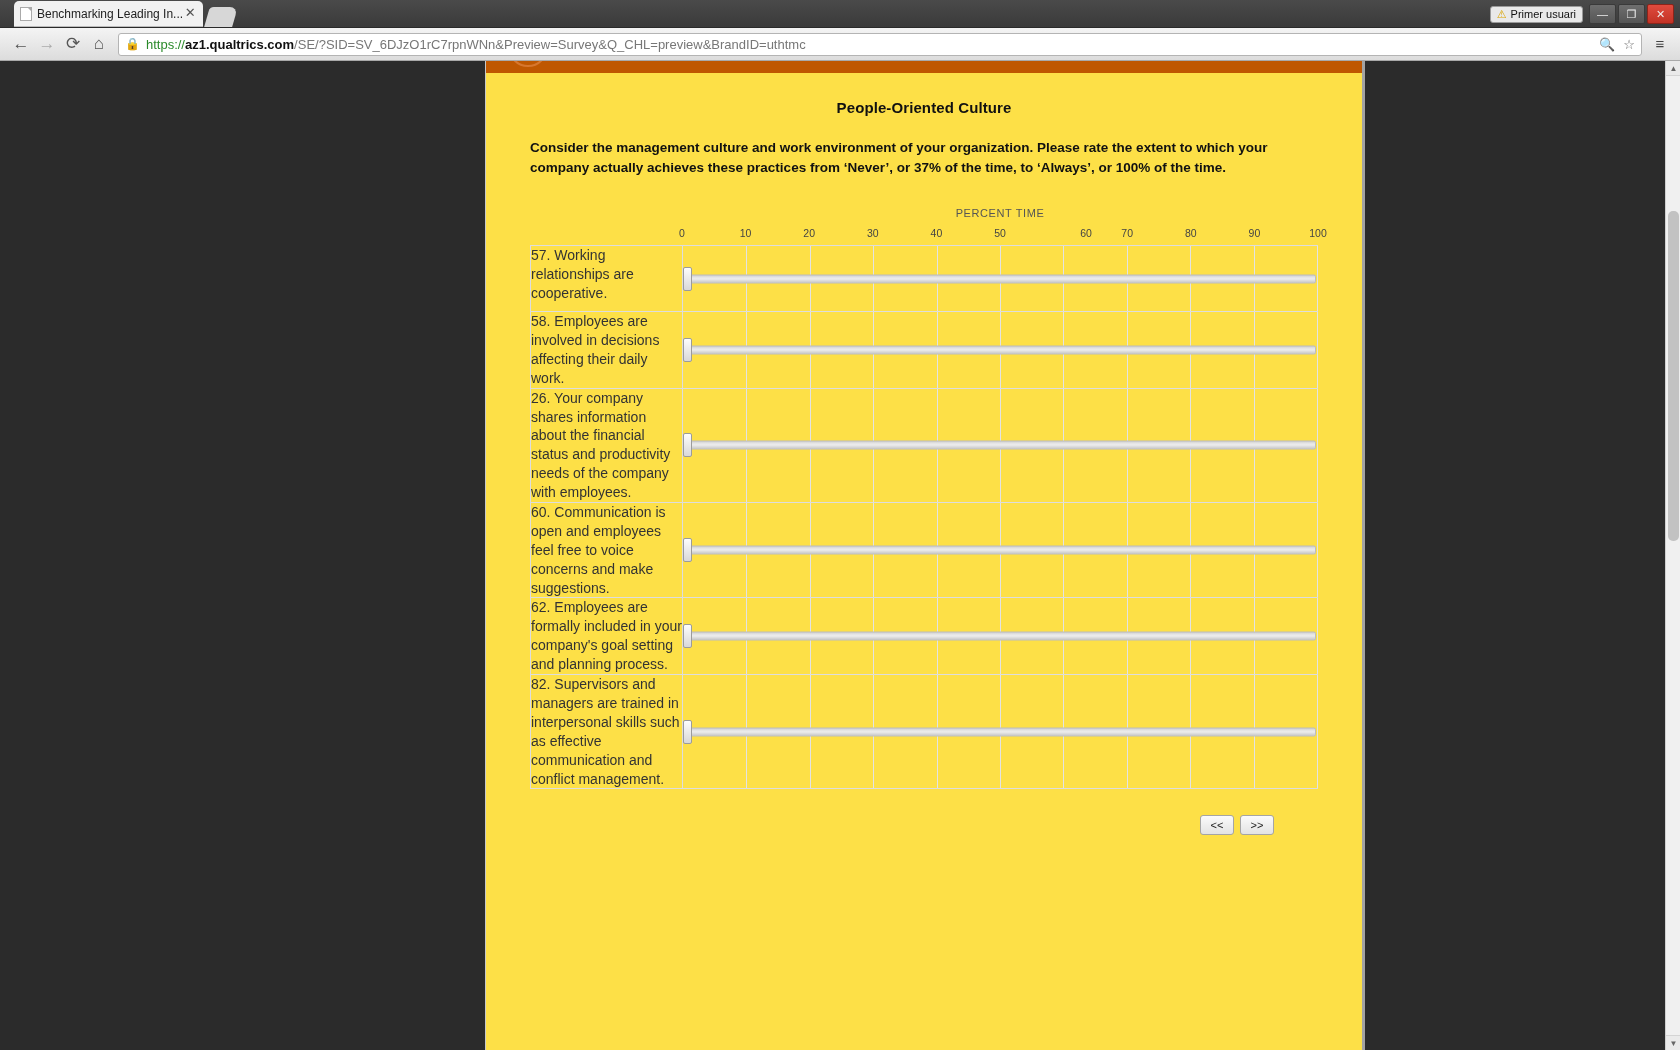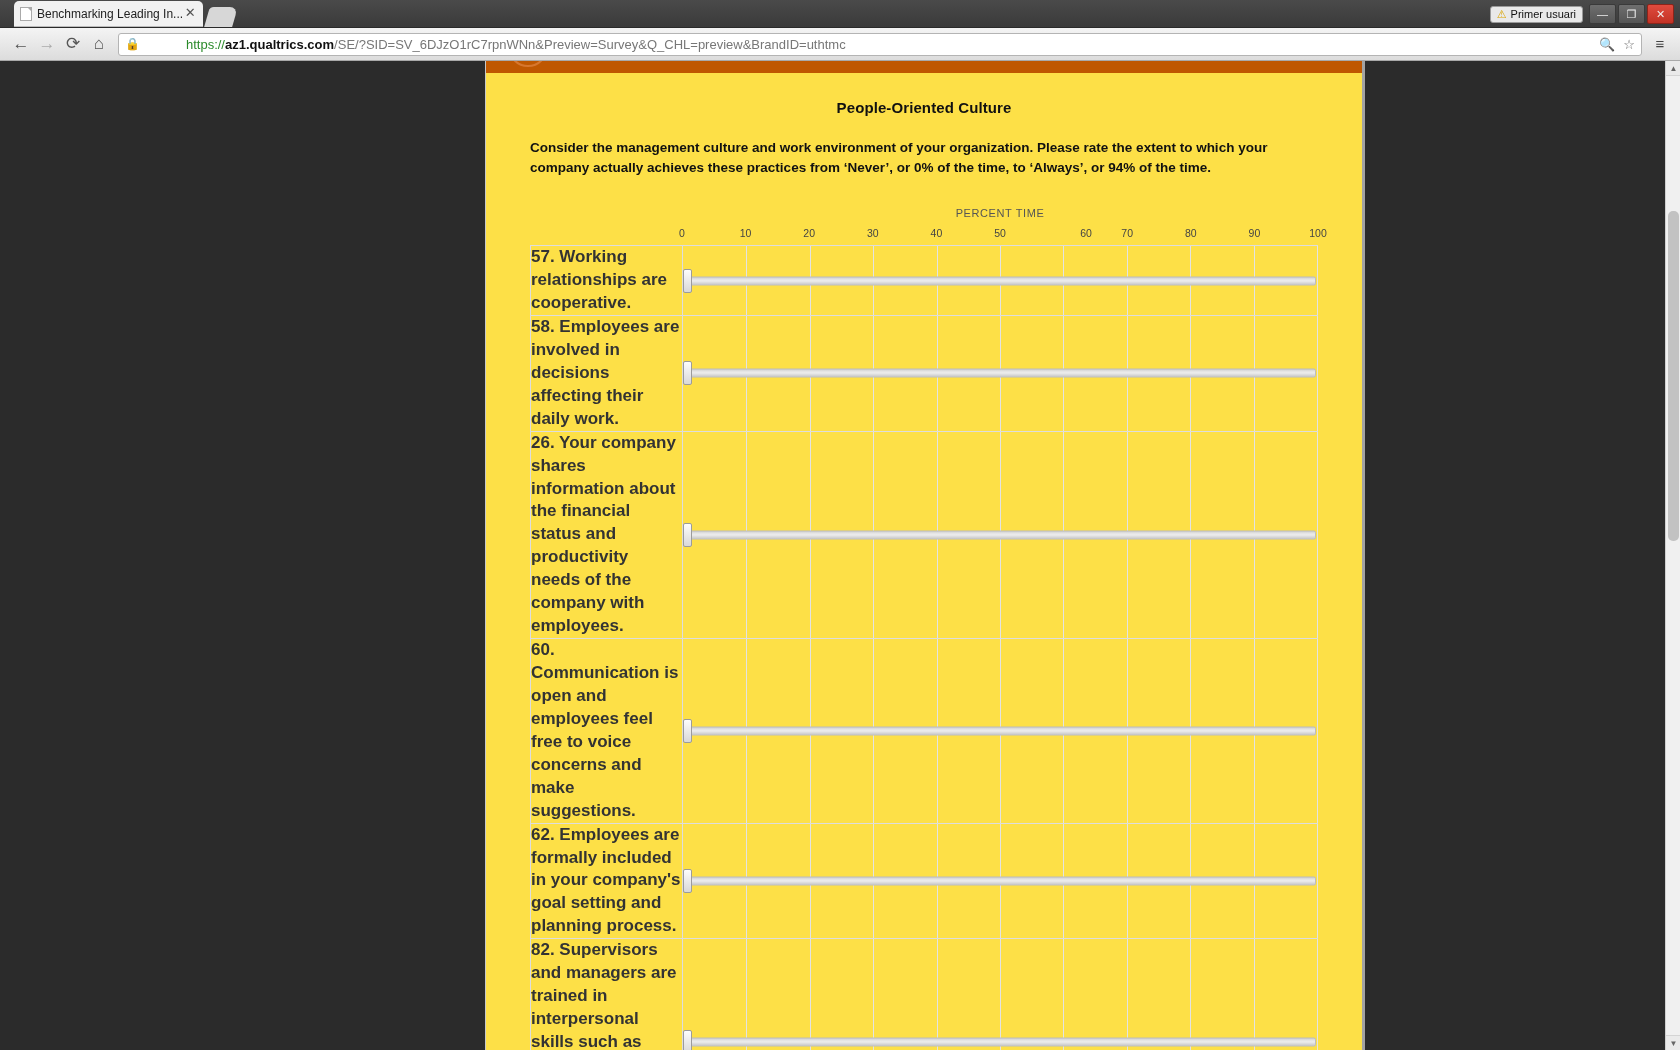--- a/index.html
+++ b/index.html
@@ -142,21 +142,21 @@
     align-items: center;
     padding: 0 6px;
     font-size: 13px;
   }
   .lock {
     color: #2a8a2a;
     margin-right: 6px;
     font-size: 12px;
   }
   .url { color: #222; white-space: nowrap; overflow: hidden; }
-  .url .scheme { color: #2a8a2a; margin-left: 40px; }
+  .url .scheme { color: #2a8a2a; }
   .url .host { color: #111; font-weight: bold; }
   .url .rest { color: #777; }
   .omni-icons { margin-left: auto; display: flex; gap: 8px; color: #666; font-size: 13px; }
   .menubtn { width: 24px; height: 26px; text-align: center; color: #444; font-size: 15px; line-height: 26px; }
 
   
   .viewport {
     position: absolute;
     left: 0; top: 61px;
     width: 1680px;
@@ -244,24 +244,23 @@
     table-layout: fixed;
   }
   table.matrix td {
     border: 1px solid #dddddd;
     padding: 0;
     vertical-align: top;
   }
   td.stmt {
     width: 152px;
     padding: 12px 10px 12px 12px;
-    font-size: 17px;
+    font-size: 14px;
     line-height: 1.35;
     color: #333;
-    font-weight: bold;
   }
   td.slidecell {
     position: relative;
     padding: 0;
     border-left: 1px solid #9a9a9a;
   }
   .gridlines {
     position: absolute;
     left: 0; top: 0; right: 0; bottom: 0;
   }
@@ -382,21 +381,21 @@
 
   <div class="viewport">
     <div class="page">
 
       <div class="brandbar">
         <div class="brand-seal"></div>
       </div>
 
       <div class="survey">
         <h1 class="q-title">People-Oriented Culture</h1>
-        <p class="q-intro">Consider the management culture and work environment of your organization. Please rate the extent to which your company actually achieves these practices from ‘Never’, or 0% of the time, to ‘Always’, or 94% of the time.</p>
+        <p class="q-intro">Consider the management culture and work environment of your organization. Please rate the extent to which your company actually achieves these practices from ‘Never’, or 37% of the time, to ‘Always’, or 100% of the time.</p>
 
         <div class="scale-label">PERCENT TIME</div>
 
         <div class="grid-wrap">
           <div class="ticks" id="tickrow">
               <span class="tick" style="left: 0%;">0</span>
               <span class="tick" style="left: 10%;">10</span>
               <span class="tick" style="left: 20%;">20</span>
               <span class="tick" style="left: 30%;">30</span>
               <span class="tick" style="left: 40%;">40</span>

